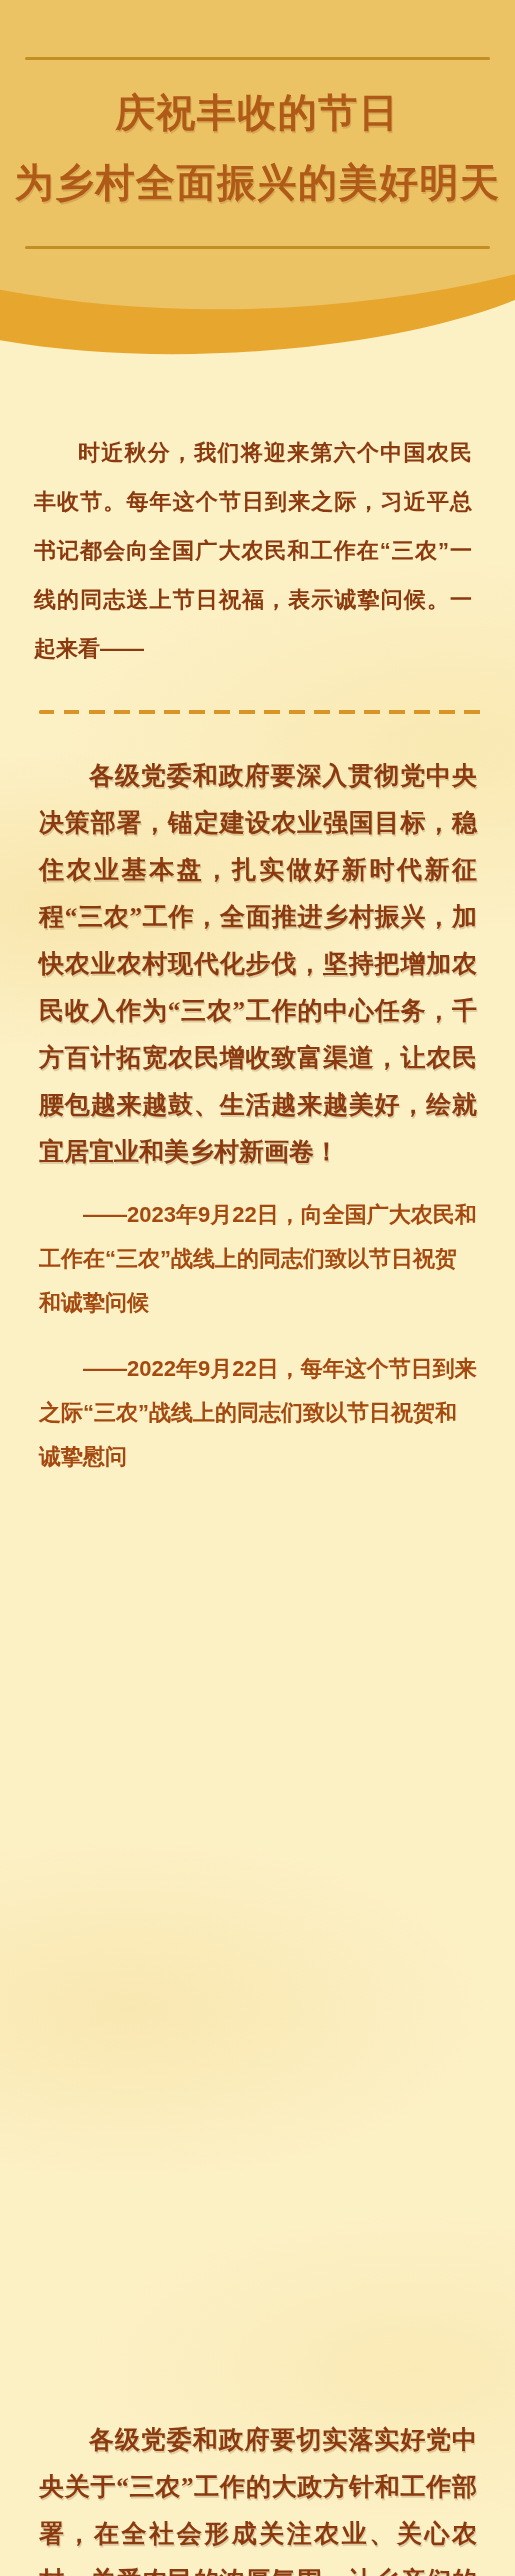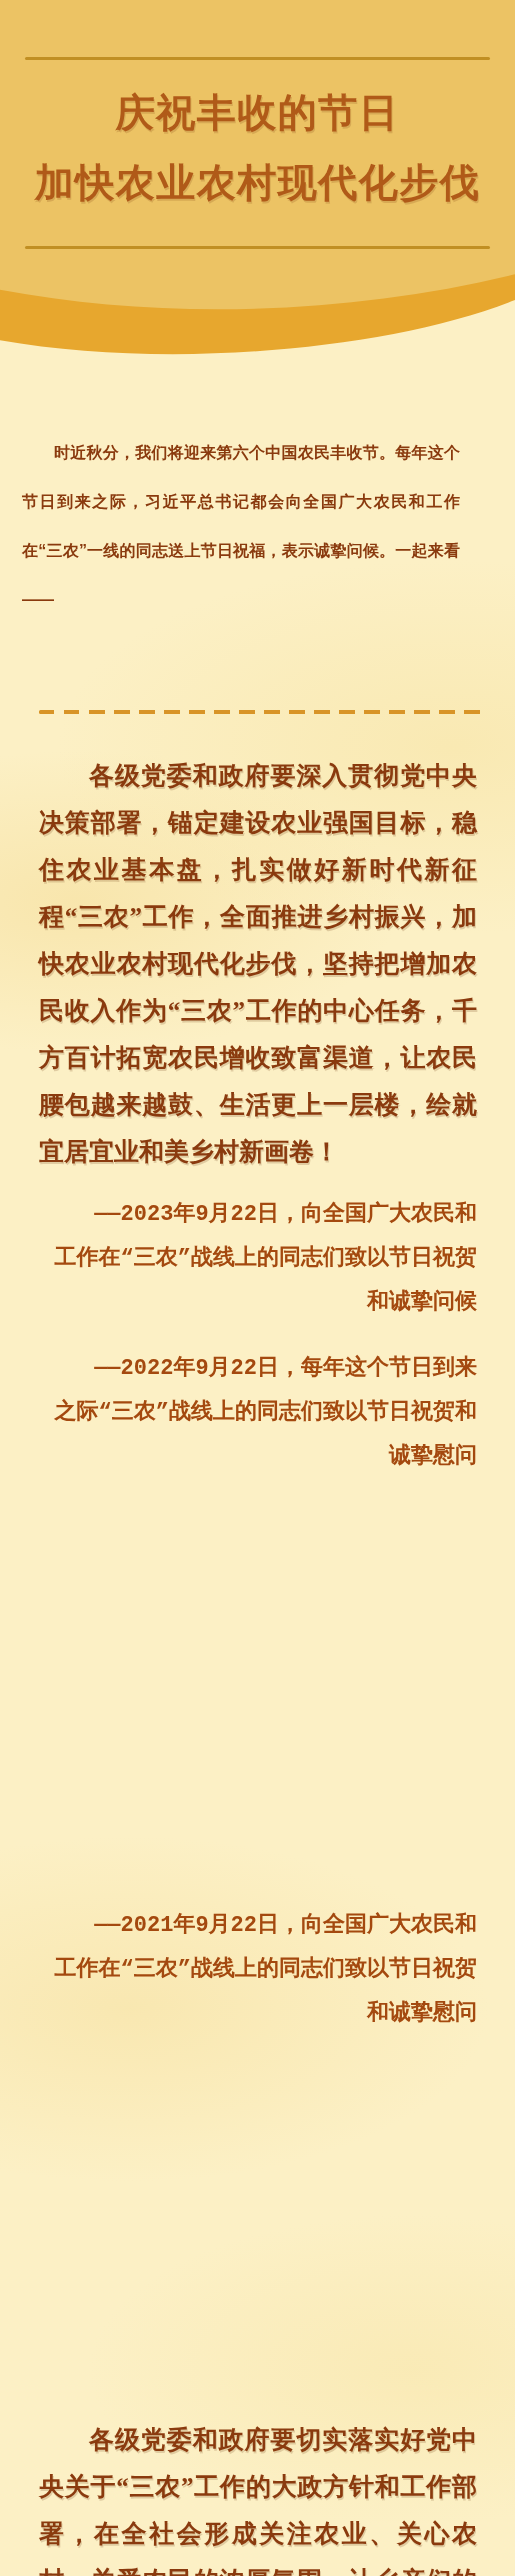--- a/index.html
+++ b/index.html
@@ -17,72 +17,71 @@
   .rule{position:absolute;left:25px;right:25px;height:3.1px;background:#c18f23;border-radius:1.5px;}
   .rule-top{top:57px;}
   .rule-bottom{top:246px;}
   .title{position:absolute;top:78px;left:0;right:0;margin:0;text-align:center;
          font-size:39px;line-height:70px;font-weight:900;letter-spacing:1.5px;color:#b05a18;
          text-shadow:1px 1.5px 0 rgba(120,55,10,.18);font-family:"Liberation Sans",sans-serif;}
   .title span{display:block;}
   .wave{position:absolute;left:0;bottom:0;width:515px;height:103px;display:block;}
 
   
-  .intro{position:absolute;top:428px;left:22px;width:438px;margin:0;z-index:2;
-         font-size:16px;line-height:49px;font-weight:700;color:#8a3a0e;
+  .intro{position:absolute;top:428px;left:34px;width:438px;margin:0;z-index:2;
+         font-size:22px;line-height:49px;font-weight:700;color:#8a3a0e;
          text-align:justify;text-indent:2em;font-family:"Liberation Sans",sans-serif;}
 
   
   .divider{position:absolute;top:710px;left:39px;width:443px;height:4.1px;z-index:2;
            background:repeating-linear-gradient(90deg,#d89427 0 15.5px,rgba(0,0,0,0) 15.5px 25px);
            border-radius:1.5px;}
 
   
   .quote{position:absolute;left:39px;width:438px;z-index:2;}
   .q-2023{top:752px;} .q-2022{top:1329px;} .q-2021{top:1886px;}
   .q-2020{top:2416px;}
   .quote-text{margin:0;font-family:"Liberation Serif",serif;font-weight:900;
               font-size:25px;line-height:47px;color:#8a3a0e;text-align:justify;text-indent:2em;
               text-shadow:1px 1.5px 0 rgba(101,44,8,.18);}
-  .attribution{margin:17.5px 0 0 0;font-family:Liberation Mono, monospace;font-weight:600;
-               font-size:22px;line-height:44px;color:#a4490f;text-indent:2em;text-align:right;}
+  .attribution{margin:17.5px 0 0 0;font-family:Liberation Sans, sans-serif;font-weight:600;
+               font-size:22px;line-height:44px;color:#a4490f;text-indent:2em;text-align:left;}
 </style>
 </head>
 <body>
 
 <div class="page">
 
   <div class="hero">
     <div class="rule rule-top"></div>
     <h1 class="title">
       <span>庆祝丰收的节日</span>
-      <span>加快农业农村现代化步伐</span>
+      <span>为乡村全面振兴的美好明天</span>
     </h1>
     <div class="rule rule-bottom"></div>
     <svg class="wave" viewBox="0 0 1000 200" preserveAspectRatio="none">
       <path fill="#e7a72e" d="M0,52 C320,112 680,100 1000,22 L1000,200 L0,200 Z"></path>
       <path fill="#fcf0c5" d="M0,150 C330,208 760,168 1000,72 L1000,200 L0,200 Z"></path>
     </svg>
   </div>
 
   <p class="intro">时近秋分，我们将迎来第六个中国农民丰收节。每年这个节日到来之际，习近平总书记都会向全国广大农民和工作在“三农”一线的同志送上节日祝福，表示诚挚问候。一起来看——</p>
 
   <div class="divider"></div>
 
   <section class="quote q-2023">
-    <p class="quote-text">各级党委和政府要深入贯彻党中央决策部署，锚定建设农业强国目标，稳住农业基本盘，扎实做好新时代新征程“三农”工作，全面推进乡村振兴，加快农业农村现代化步伐，坚持把增加农民收入作为“三农”工作的中心任务，千方百计拓宽农民增收致富渠道，让农民腰包越来越鼓、生活更上一层楼，绘就宜居宜业和美乡村新画卷！</p>
+    <p class="quote-text">各级党委和政府要深入贯彻党中央决策部署，锚定建设农业强国目标，稳住农业基本盘，扎实做好新时代新征程“三农”工作，全面推进乡村振兴，加快农业农村现代化步伐，坚持把增加农民收入作为“三农”工作的中心任务，千方百计拓宽农民增收致富渠道，让农民腰包越来越鼓、生活越来越美好，绘就宜居宜业和美乡村新画卷！</p>
     <p class="attribution">——2023年9月22日，向全国广大农民和工作在“三农”战线上的同志们致以节日祝贺和诚挚问候</p>
   </section>
 
   <section class="quote q-2022">
     <p class="attribution">——2022年9月22日，每年这个节日到来之际“三农”战线上的同志们致以节日祝贺和诚挚慰问</p>
   </section>
 
   <section class="quote q-2021">
-    <p class="attribution">——2021年9月22日，向全国广大农民和工作在“三农”战线上的同志们致以节日祝贺和诚挚慰问</p>
   </section>
 
   <section class="quote q-2020">
     <p class="quote-text">各级党委和政府要切实落实好党中央关于“三农”工作的大政方针和工作部署，在全社会形成关注农业、关心农村、关爱农民的浓厚氛围，让乡亲们的日子越过越红火。希望全国广大农民紧密团结在党的周围，为乡村全面振兴的美好明天、为中华民族伟大复兴的中国梦努力奋斗！</p>
 
   </section>
 
 </div>
 
 

